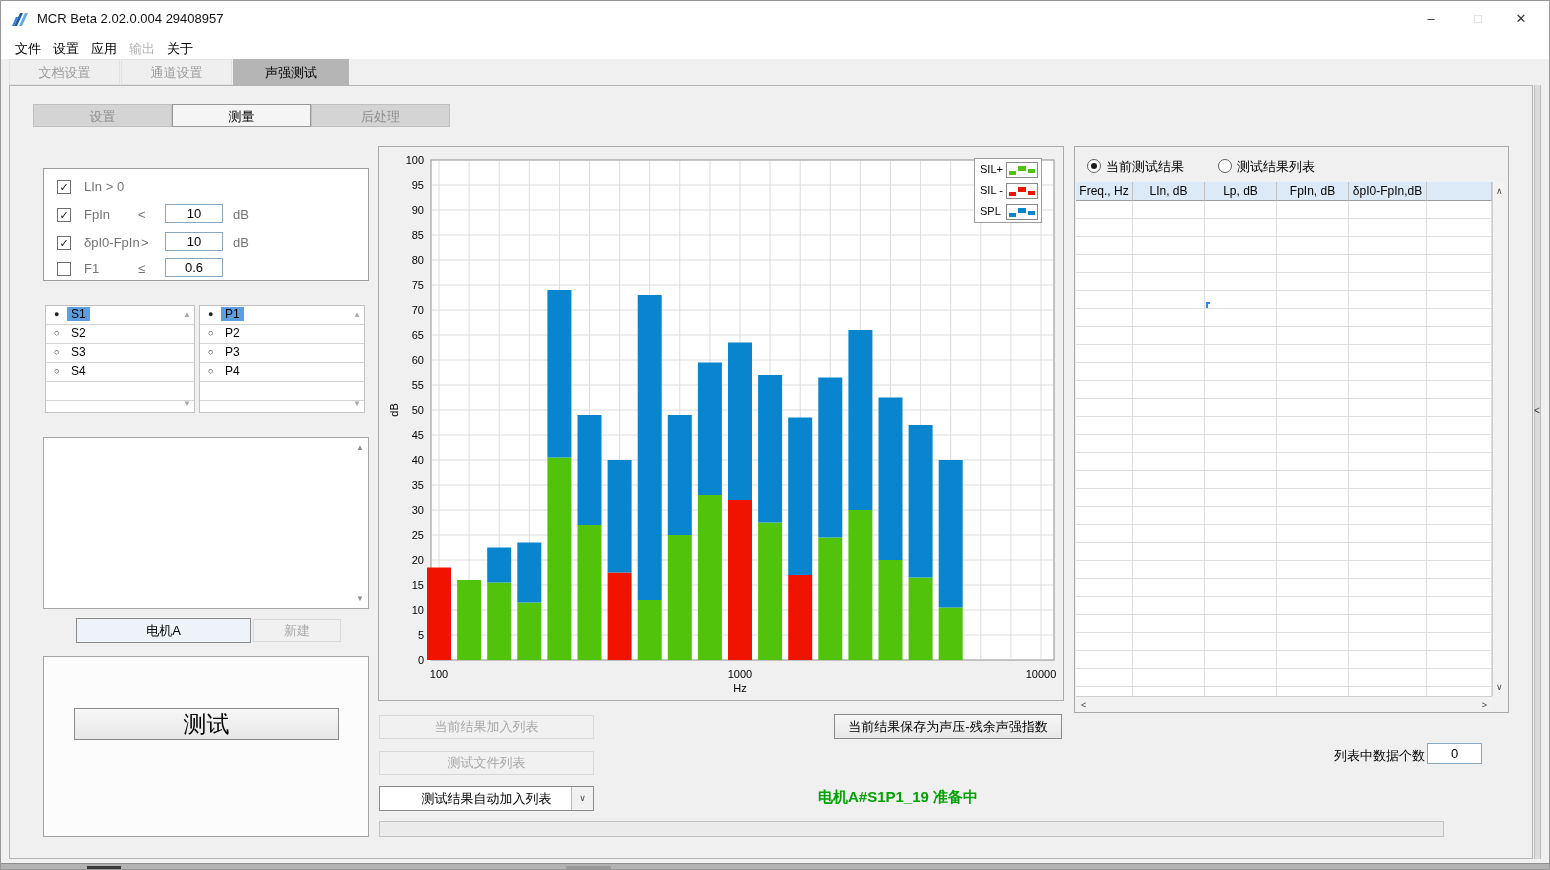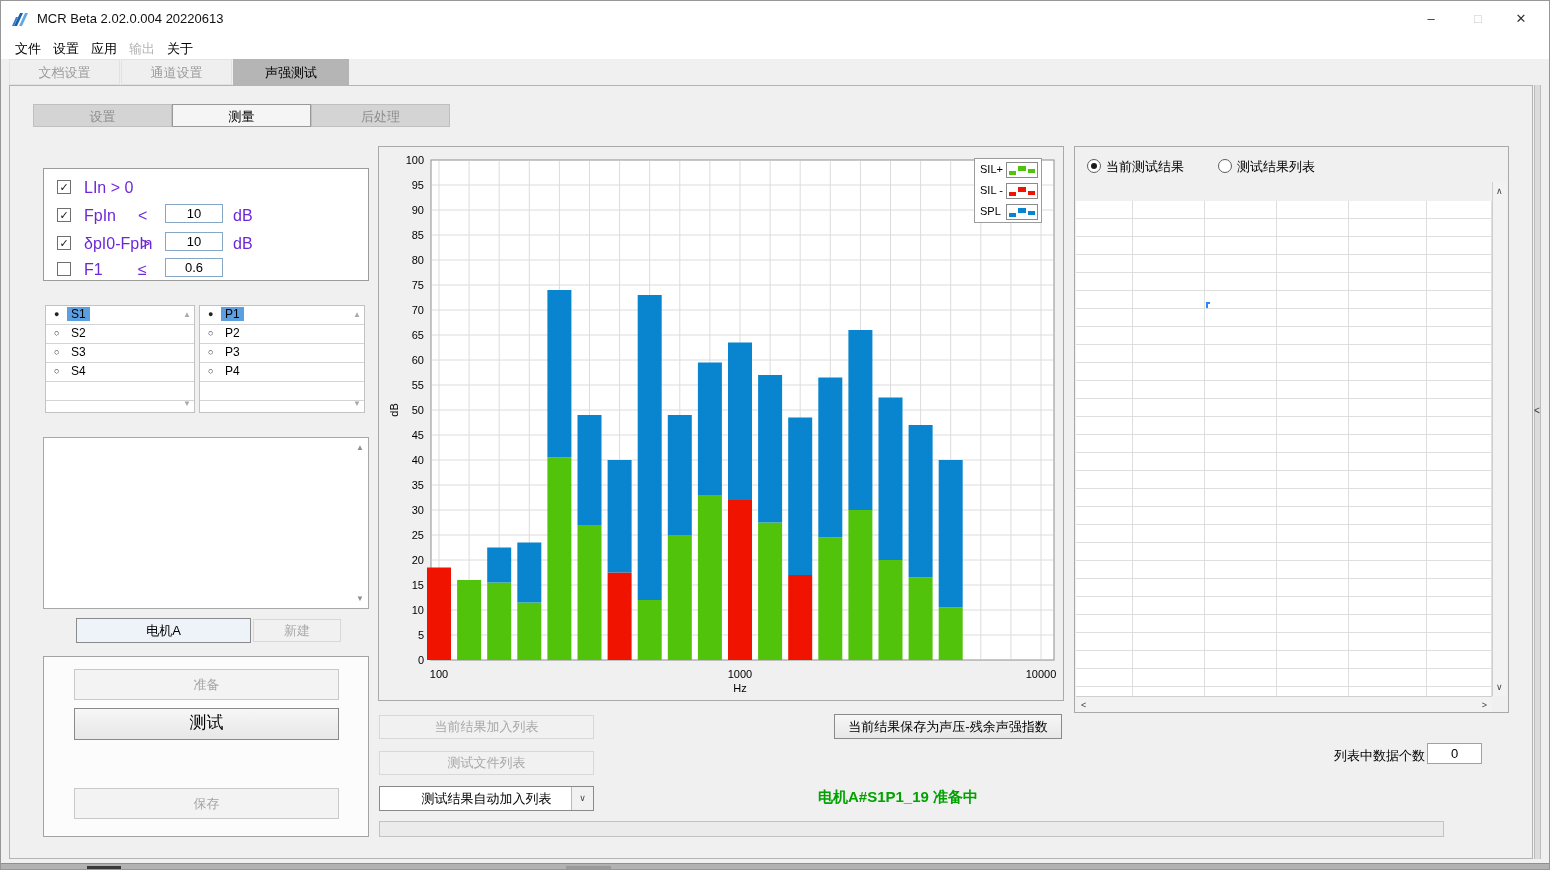--- a/index.html
+++ b/index.html
@@ -17,31 +17,31 @@
        background:#efefef;color:#9b9b9b;border:1px solid #e2e2e2;}
   .tab.active{background:#b5b5b5;color:#000;border-color:#b5b5b5;}
   .main-panel{left:8px;top:84px;width:1524px;height:774px;border:1px solid #b4b4b4;background:#f0f0f0;}
   .subtab{top:103px;height:23px;line-height:23px;text-align:center;font-size:13px;
           background:#d4d4d4;color:#8d8d8d;border:1px solid #bfbfbf;}
   .subtab.active{background:#f5f5f5;color:#000;border-color:#999;}
   
   .blue-header{background:#d7e7f6;font-size:13px;color:#000;padding-left:6px;}
   .judge-box{left:42px;top:167px;width:326px;height:113px;background:#fff;border:1px solid #9c9c9c;}
   .checkbox{width:14px;height:14px;background:#fff;border:1px solid #707070;font-size:11px;line-height:12px;text-align:center;color:#111;}
-  .cond-txt{font-size:16px;color:#6d28d9;}
+  .cond-txt{font-size:13px;color:#737373;}
   .cond-input{width:58px;height:19px;background:#fff;border:1px solid #86a7c5;text-align:center;font-size:13px;line-height:17px;}
   .listbox{background:#fff;border:1px solid #c2c2c2;overflow:hidden;}
   .list-row{height:18px;border-bottom:1px solid #d4d4d4;position:relative;}
   .bullet{position:absolute;left:8px;top:3px;font-size:9px;color:#222;}
   .item-label{position:absolute;left:21px;top:1px;padding:0 4px;font-size:12px;color:#000;}
   .item-label.sel{background:#5b9fe0;}
   .scroll-arrow{position:absolute;font-size:8px;color:#aaa;}
   .btn{text-align:center;background:linear-gradient(#f7f7f7,#e7e7e7);border:1px solid #8a8a8a;font-size:13px;color:#000;}
   .btn.disabled{background:#f3f3f3;border-color:#c9c9c9;color:#a5a5a5;}
-  .btn.large{font-size:17px;font-family:Liberation Mono, monospace;}
+  .btn.large{font-size:23px;}
   .btn.flat{background:#f1f1f1;border-color:#d8d8d8;color:#a8a8a8;}
   .group-box{left:42px;top:655px;width:326px;height:181px;background:#fcfcfc;border:1px solid #a3a3a3;}
   
   .chart-panel{left:377px;top:145px;width:686px;height:555px;background:#f0f0f0;border:1px solid #a9a9a9;}
   .legend{left:973px;top:157px;width:68px;background:#fff;border:1px solid #9c9c9c;}
   .legend-row{height:21px;position:relative;}
   .legend-label{position:absolute;left:5px;top:4px;font-size:11px;color:#000;}
   .legend-icon{position:absolute;right:3px;top:3px;}
   
   .right-panel{left:1073px;top:145px;width:435px;height:567px;background:#f0f0f0;border:1px solid #a9a9a9;}
@@ -74,21 +74,21 @@
 
 <div class="window">
 
   <div class="abs titlebar">
     <svg class="abs" style="left:10px;top:9px" width="19" height="19" viewBox="0 0 19 19">
       <rect x="0" y="0" width="19" height="19" fill="#ffffff"></rect>
       <path d="M3 16 L9 3 L12 3 L6 16 Z" fill="#1f5fa8"></path>
       <path d="M8 16 L14 3 L17 3 L11 16 Z" fill="#5ea9e6"></path>
       <path d="M1 16 L5 7 L7 7 L3 16 Z" fill="#2e7cd6"></path>
     </svg>
-    <span class="abs title-text">MCR Beta 2.02.0.004 20220613</span>
+    <span class="abs title-text">MCR Beta 2.02.0.004 29408957</span>
     <span class="abs win-btn" style="left:1414px">–</span>
     <span class="abs win-btn" style="left:1461px;color:#c9c9c9">□</span>
     <span class="abs win-btn" style="left:1504px">✕</span>
   </div>
 
   <div class="abs menubar">
     <span class="abs menu-item" style="left:14px">文件</span>
     <span class="abs menu-item" style="left:52px">设置</span>
     <span class="abs menu-item" style="left:90px">应用</span>
     <span class="abs menu-item disabled" style="left:128px">输出</span>
@@ -176,23 +176,21 @@
 
   <div class="abs" style="left:42px;top:436px;width:326px;height:172px;background:#fff;border:1px solid #a8a8a8">
     <span class="scroll-arrow" style="right:4px;top:5px;color:#8f8f8f">▲</span>
     <span class="scroll-arrow" style="right:4px;bottom:5px;color:#8f8f8f">▼</span>
   </div>
 
   <div class="abs btn" style="left:75px;top:617px;width:175px;height:25px;line-height:23px;background:#eef3fa">电机A</div>
   <div class="abs btn flat" style="left:252px;top:618px;width:88px;height:23px;line-height:21px">新建</div>
 
   <div class="abs group-box"></div>
-  <div class="abs btn action-btn disabled" style="left:73px;top:668px;width:265px;height:31px;line-height:29px">准备</div>
   <div class="abs btn action-btn large" style="left:73px;top:707px;width:265px;height:32px;line-height:30px">测试</div>
-  <div class="abs btn action-btn disabled" style="left:73px;top:787px;width:265px;height:31px;line-height:29px">保存</div>
 
   <div class="abs chart-panel"></div>
   <svg id="chart-svg" class="abs" style="left:377px;top:145px" width="686" height="555">
       <rect x="53" y="14" width="623" height="500" fill="#ffffff" stroke="#8e8e8e"></rect>
       <line x1="54" y1="489" x2="675" y2="489" stroke="#dcdcdc"></line>
       <line x1="54" y1="464" x2="675" y2="464" stroke="#dcdcdc"></line>
       <line x1="54" y1="439" x2="675" y2="439" stroke="#dcdcdc"></line>
       <line x1="54" y1="414" x2="675" y2="414" stroke="#dcdcdc"></line>
       <line x1="54" y1="389" x2="675" y2="389" stroke="#dcdcdc"></line>
       <line x1="54" y1="364" x2="675" y2="364" stroke="#dcdcdc"></line>
@@ -321,20 +319,28 @@
       </svg>
     </div>
   </div>
 
   <div class="abs right-panel"></div>
   <span id="radio-current" class="abs radio checked" style="left:1086px;top:158px"></span>
   <span class="abs radio-label" style="left:1105px;top:157px">当前测试结果</span>
   <span id="radio-list" class="abs radio" style="left:1217px;top:158px"></span>
   <span class="abs radio-label" style="left:1236px;top:157px">测试结果列表</span>
 
+  <div class="abs t-header">
+    <div class="th-cell" style="width:57px">Freq., Hz</div>
+    <div class="th-cell" style="width:72px">LIn, dB</div>
+    <div class="th-cell" style="width:72px">Lp, dB</div>
+    <div class="th-cell" style="width:72px">FpIn, dB</div>
+    <div class="th-cell" style="width:78px">δpI0-FpIn,dB</div>
+    <div class="th-cell" style="width:65px"></div>
+  </div>
   <div id="table-body" class="abs">
       <div class="t-row">
         <div class="t-cell" style="width: 57px;"></div>
         <div class="t-cell" style="width: 72px;"></div>
         <div class="t-cell" style="width: 72px;"></div>
         <div class="t-cell" style="width: 72px;"></div>
         <div class="t-cell" style="width: 78px;"></div>
         <div class="t-cell" style="width: 65px;"></div>
       </div>
       <div class="t-row">

